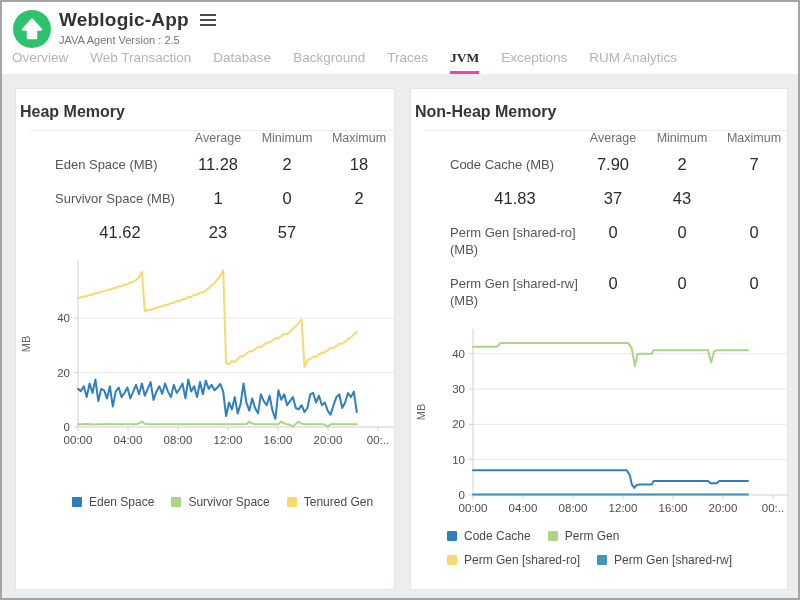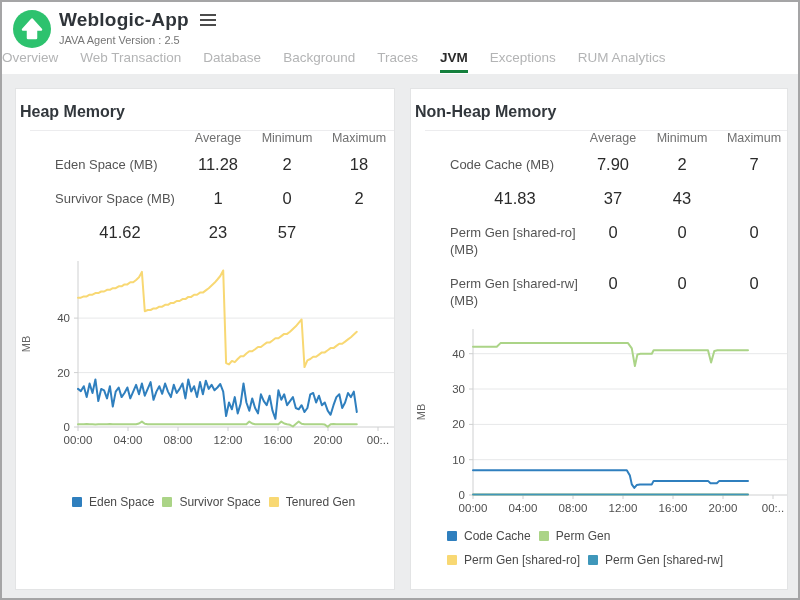--- a/index.html
+++ b/index.html
@@ -9,23 +9,23 @@
   .hdr{position:absolute;top:0;left:0;right:0;height:48px;background:#fff;}
   .status-badge{position:absolute;left:11px;top:8px;width:38px;height:38px;}
   .title-block{position:absolute;left:57px;top:7px;}
   .title-row{display:flex;align-items:center;}
   .app-title{margin:0;font-size:19px;font-weight:700;color:#2f3439;letter-spacing:.2px;}
   .hamburger{display:inline-block;margin-left:9px;cursor:pointer;padding:2px;}
   .hamburger i{display:block;width:16px;height:2px;background:#4c4c4c;margin:3px 0;}
   .subtitle{font-size:11px;color:#757575;margin-top:3px;}
   
   .tabs{position:absolute;top:48px;left:0;right:0;height:24px;background:#fff;display:flex;
-        gap:22px;font-size:13.5px;align-items:flex-start;}
+        gap:22px;padding-left:10px;font-size:13.5px;align-items:flex-start;}
   .tab{color:#b3b4b5;padding-bottom:5px;cursor:pointer;white-space:nowrap;}
-  .tab.active{color:#2b2b2b;font-weight:700;border-bottom:3px solid #15803d;}
+  .tab.active{color:#2b2b2b;font-weight:700;border-bottom:3px solid #ec4899;font-family:Liberation Serif, serif;}
   
   .content{position:absolute;top:72px;left:0;right:0;bottom:0;background:#ecedee;overflow:hidden;}
   .panel{position:absolute;top:14px;background:#fff;border:1px solid #e3e4e5;box-sizing:border-box;
          height:502px;overflow:hidden;}
   .panel.p0{left:13px;width:380px;}
   .panel.p1{left:408px;width:378px;}
   .panel-title{margin:14px 0 0 4px;font-size:16px;font-weight:700;color:#32373c;}
   .divider{height:1px;background:#ececee;margin:9px 0 0 14px;width:400px;}
   
   .metric-table{margin-top:0;padding-left:39px;width:420px;}
@@ -37,21 +37,21 @@
   
   .chart{display:block;margin-top:0;}
   .chart text{font-family:"Liberation Sans",sans-serif;font-size:11.5px;fill:#4e4e4e;}
   .chart .grid{stroke:#e7e8e9;stroke-width:1;}
   .chart .axis{stroke:#cfd0d1;stroke-width:1;}
   .chart .ylab{fill:#666;font-size:11px;}
   
   .legend{padding-left:56px;}
   .legend.lg0{margin-top:38px;}
   .legend.lg1{margin-top:4px;padding-left:36px;}
-  .legend-row{display:flex;gap:8px;margin-bottom:10px;}
+  .legend-row{display:flex;gap:17px;margin-bottom:10px;}
   .legend-item{display:flex;align-items:center;gap:7px;font-size:12px;color:#4a4a4a;cursor:pointer;white-space:nowrap;}
   .legend-swatch{width:10px;height:10px;border-radius:1px;flex:0 0 auto;}
 </style>
 </head>
 <body>
 
 <div class="page">
 
   <header class="hdr">
     <span class="status-badge">

